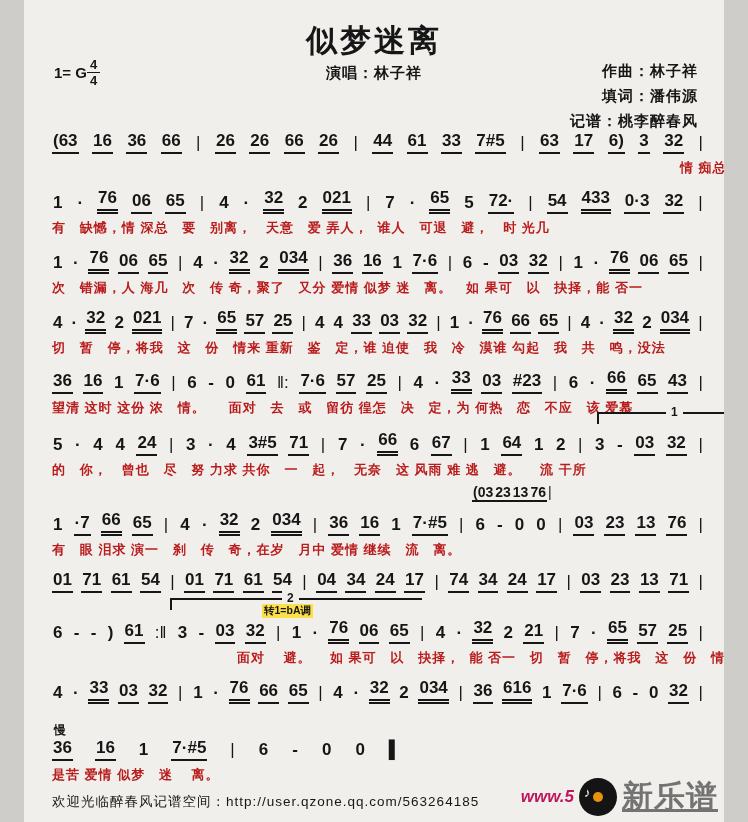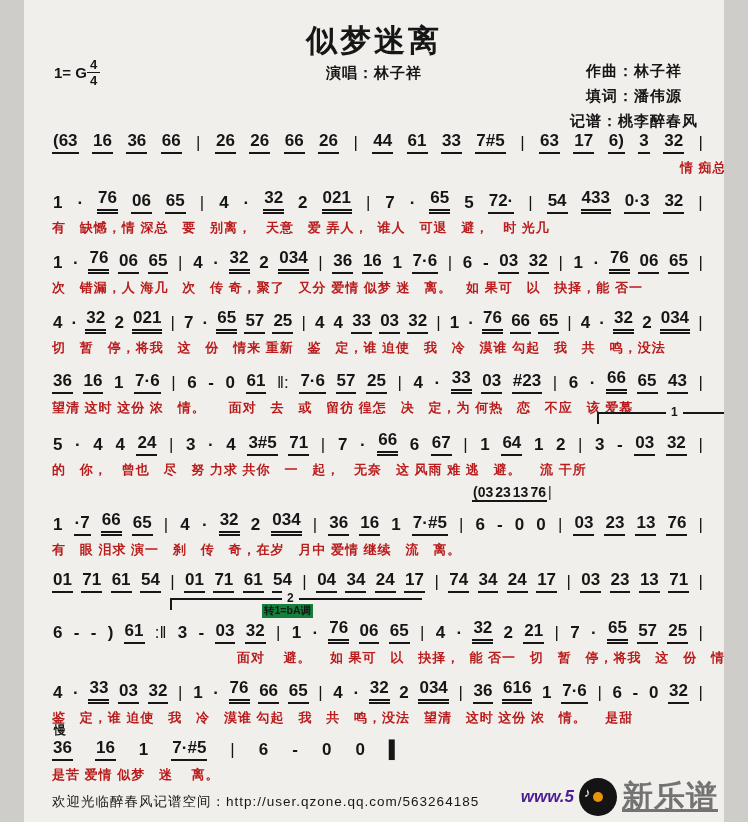--- a/index.html
+++ b/index.html
@@ -12,44 +12,44 @@
   .title{position:absolute;top:20px;left:0;width:100%;text-align:center;
     font-size:31px;font-weight:bold;letter-spacing:3px;}
   .performer{position:absolute;top:64px;left:0;width:100%;text-align:center;
     font-size:15px;font-weight:bold;letter-spacing:1px;}
   .keysig{position:absolute;top:58px;left:30px;font-size:15px;font-weight:bold;
     display:flex;align-items:center;}
   .frac{display:inline-flex;flex-direction:column;align-items:center;line-height:1;font-size:13px;}
   .frac .num{border-bottom:1.6px solid #161616;padding:0 3px 1px;}
   .frac .den{padding-top:1px;}
   .credits{position:absolute;top:58px;right:26px;font-size:15px;font-weight:bold;
-    line-height:25px;text-align:center;letter-spacing:1px;}
+    line-height:25px;text-align:right;letter-spacing:1px;}
   
   .system{position:absolute;left:28px;right:20px;}
   .notes{display:flex;justify-content:space-between;align-items:flex-end;
     font-size:17px;font-weight:bold;line-height:1.15;}
   .system.short .notes{justify-content:flex-start;gap:22px;width:45%;}
   .tok{padding:0 1px 1px;white-space:nowrap;}
   .tok.u1{border-bottom:2px solid #161616;}
   .tok.u2{border-bottom:5px double #161616;}
   .tok.bar{font-weight:normal;}
   .lyrics{margin-top:5px;font-size:13px;font-weight:bold;white-space:pre;
     letter-spacing:1px;color:#b91c1c;}
   
   .volta{position:absolute;border-top:2px solid #161616;border-left:2px solid #161616;height:10px;}
   .vnum{position:absolute;top:-9px;left:44%;background:#f1efeb;padding:0 5px;
     font-size:12px;font-weight:bold;}
-  .keychange{position:absolute;font-size:10.5px;font-weight:bold;background:#15803d;padding:0 2px;}
+  .keychange{position:absolute;font-size:10.5px;font-weight:bold;background:#fde047;padding:0 2px;}
   .inset{position:absolute;display:flex;font-size:14px;font-weight:bold;}
   .inset .tok{padding:0 1px 0;}
   .tempo{position:absolute;font-size:12px;font-weight:bold;}
   
   .footer-note{position:absolute;left:28px;top:793px;font-size:13.5px;letter-spacing:1px;}
   .logo{position:absolute;right:6px;top:776px;display:flex;align-items:center;gap:5px;}
-  .watermark{font-size:17px;font-weight:bold;font-style:italic;color:#4c1d95;}
+  .watermark{font-size:17px;font-weight:bold;font-style:italic;color:#be185d;}
   .disc{position:relative;width:38px;height:38px;border-radius:50%;background:#141414;flex:0 0 auto;}
   .disc .note-glyph{position:absolute;left:5px;top:7px;color:#fff;font-size:13px;}
   .disc::after{content:"";position:absolute;left:14px;top:14px;width:10px;height:10px;
     border-radius:50%;background:#e8930c;}
   .logo-text{font-size:31px;font-weight:bold;letter-spacing:1px;color:#737373;text-decoration:underline;}
 </style>
 </head>
 <body>
 
 <div class="page">
@@ -396,21 +396,20 @@
         <span class="tok u2">616</span>
         <span class="tok u0">1</span>
         <span class="tok u1">7·6</span>
         <span class="tok u0 bar">|</span>
         <span class="tok u0">6</span>
         <span class="tok u0">-</span>
         <span class="tok u0">0</span>
         <span class="tok u1">32</span>
         <span class="tok u0 bar">|</span>
       </div>
-    <div class="lyrics">鉴   定，谁 迫使   我   冷   漠谁 勾起   我   共   鸣，没法   望清   这时 这份 浓   情。    是甜</div>
   </div>
 
   <div class="system short" style="top:738px">
     <div class="tempo" style="left:2px;top:-16px">慢</div>
     <div class="notes">
         <span class="tok u1">36</span>
         <span class="tok u1">16</span>
         <span class="tok u0">1</span>
         <span class="tok u1">7·#5</span>
         <span class="tok u0 bar">|</span>

